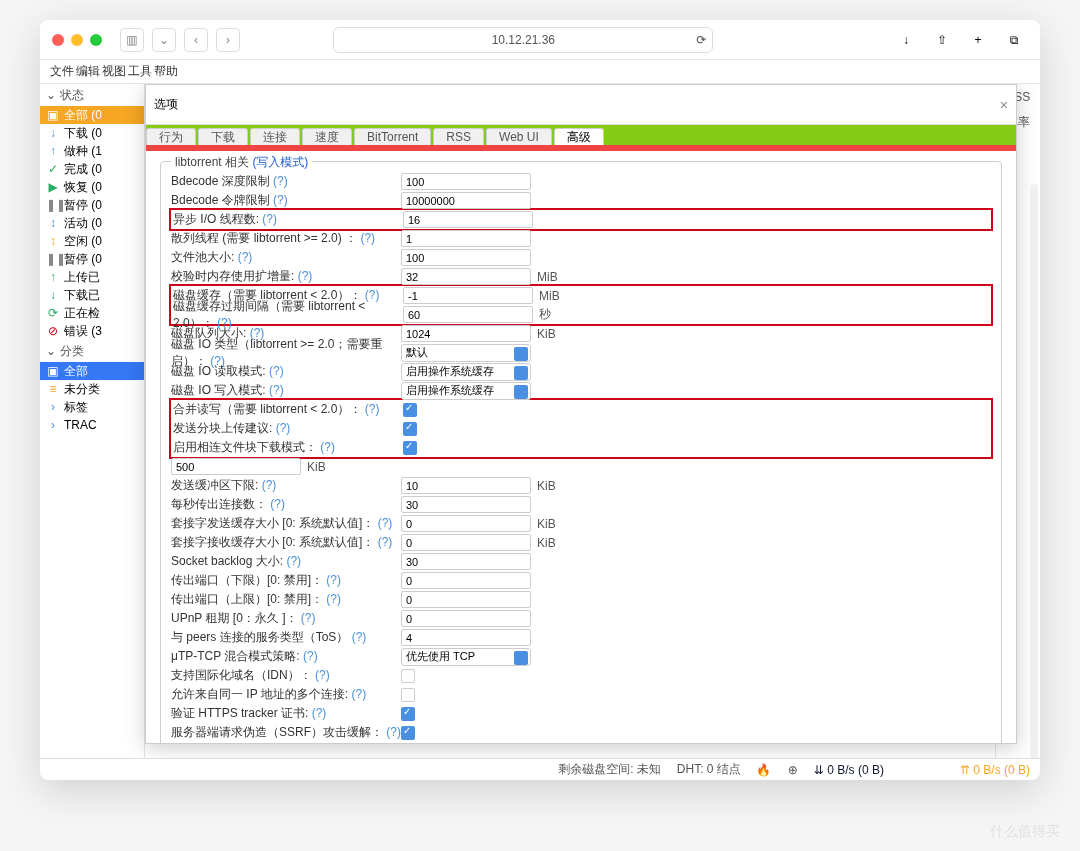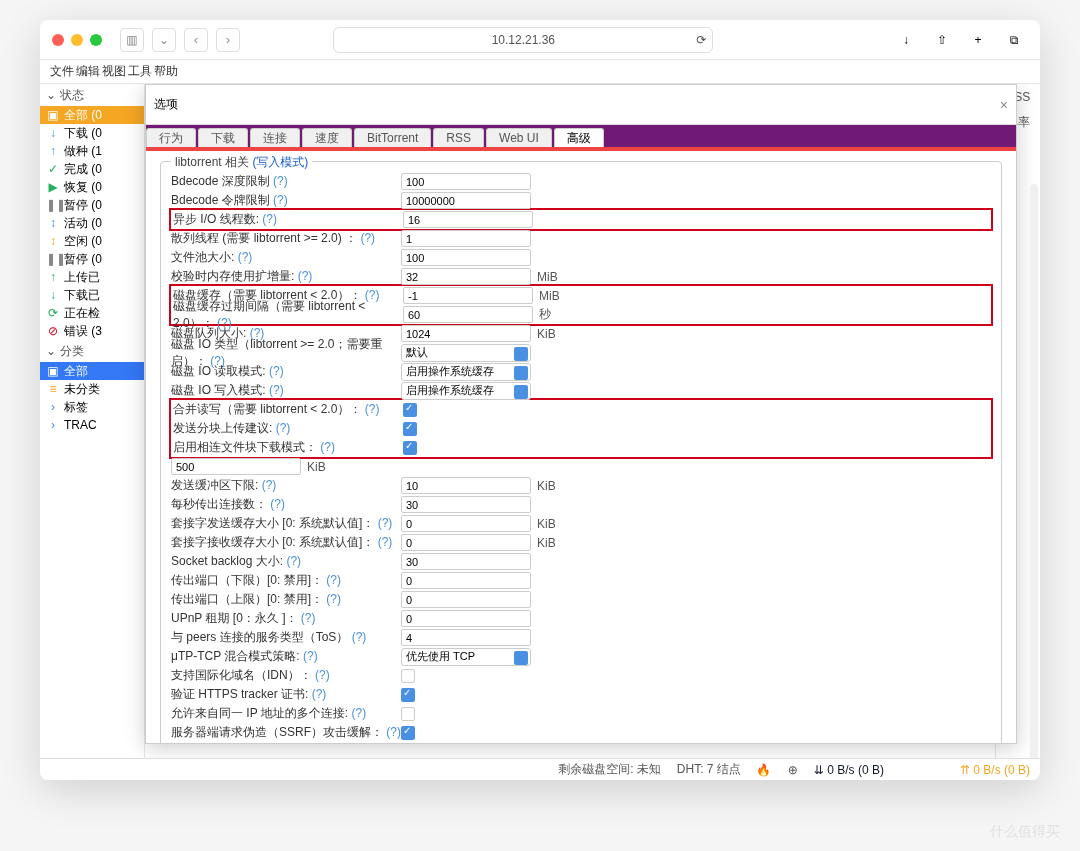--- a/index.html
+++ b/index.html
@@ -18,21 +18,21 @@
 .sbhead{height:22px;display:flex;align-items:center;padding:0 6px;color:#555;gap:4px}
 .sbitem{height:18px;display:flex;align-items:center;padding:0 4px 0 6px;gap:4px;cursor:pointer}
 .sbitem.selblue{background:#3478f6;color:#fff}
 .sbitem.selorange{background:#f5a623;color:#fff}
 .sicon{width:14px;text-align:center}
 .maincol{flex:1;position:relative}
 .rightcol{width:45px;border-left:1px solid #e5e5e5;text-align:center;padding-top:6px;color:#555}
 .modal{position:absolute;top:0;left:0;width:872px;height:660px;background:#fff;border:1px solid #ccc;box-shadow:0 4px 20px rgba(0,0,0,.2);display:flex;flex-direction:column}
 .mhead{height:40px;display:flex;align-items:center;padding:0 8px;border-bottom:1px solid #ddd;justify-content:space-between}
 .close{cursor:pointer;color:#888;font-size:14px}
-.mtabs{height:26px;display:flex;border-bottom:4px solid #ef4444;background:#701a75}
+.mtabs{height:26px;display:flex;border-bottom:6px solid #ef4444;background:#84cc16}
 .mtab{padding:0 12px;display:flex;align-items:center;border:1px solid #ccc;border-bottom:none;margin-right:2px;margin-top:3px;background:#f0f0f0;border-radius:3px 3px 0 0;cursor:pointer;color:#555}
 .mtab.active{background:#fff;color:#000}
 .mbody{flex:1;padding:10px 14px;overflow-y:auto}
 .fs{border:1px solid #ccc;border-radius:4px;padding:10px 10px 4px;position:relative}
 .leg{position:absolute;top:-8px;left:10px;background:#fff;padding:0 4px;color:#444}
 .leg a{color:#2060d0;text-decoration:none}
 .row{display:flex;align-items:center;height:19px;font-size:11px}
 .lbl{width:230px;color:#333}
 .q{color:#4a90d9;cursor:help}
 .inp{width:130px;height:17px;border:1px solid #ccc;border-radius:2px;padding:0 4px;font-size:11px}
@@ -300,45 +300,45 @@
                 </div>
                 <div class="row">
                   <span class="lbl">μTP-TCP 混合模式策略: <span class="q">(?)</span></span>
                   <div class="sel">优先使用 TCP</div>
                 </div>
                 <div class="row">
                   <span class="lbl">支持国际化域名（IDN）： <span class="q">(?)</span></span>
                   <span class="chk off"></span>
                 </div>
                 <div class="row">
+                  <span class="lbl">允许来自同一 IP 地址的多个连接: <span class="q">(?)</span></span>
+                  <span class="chk off"></span>
+                </div>
+                <div class="row">
                   <span class="lbl">验证 HTTPS tracker 证书: <span class="q">(?)</span></span>
                   <span class="chk on"></span>
-                </div>
-                <div class="row">
-                  <span class="lbl">允许来自同一 IP 地址的多个连接: <span class="q">(?)</span></span>
-                  <span class="chk off"></span>
                 </div>
                 <div class="row">
                   <span class="lbl">服务器端请求伪造（SSRF）攻击缓解： <span class="q">(?)</span></span>
                   <span class="chk on"></span>
                 </div>
               </div>
      </div>
     </div>
    </div>
   </div>
   <div class="rightcol">
    <div>RSS</div>
    <div style="margin-top:10px">比率</div>
   </div>
   <div class="scrolltrack"></div>
  </div>
  <div class="statusbar">
   <span class="sp"></span>
   <span>剩余磁盘空间: 未知</span>
-  <span>DHT: 7 结点</span>
+  <span>DHT: 0 结点</span>
   <span>🔥</span>
   <span>⊕</span>
   <span style="color:#0f172a">⇊ 0 B/s (0 B)</span>
   <span style="color:#f5a623;margin-left:60px">⇈ 0 B/s (0 B)</span>
  </div>
 </div>
 <div class="wm">什么值得买</div>
 
 </body></html>

